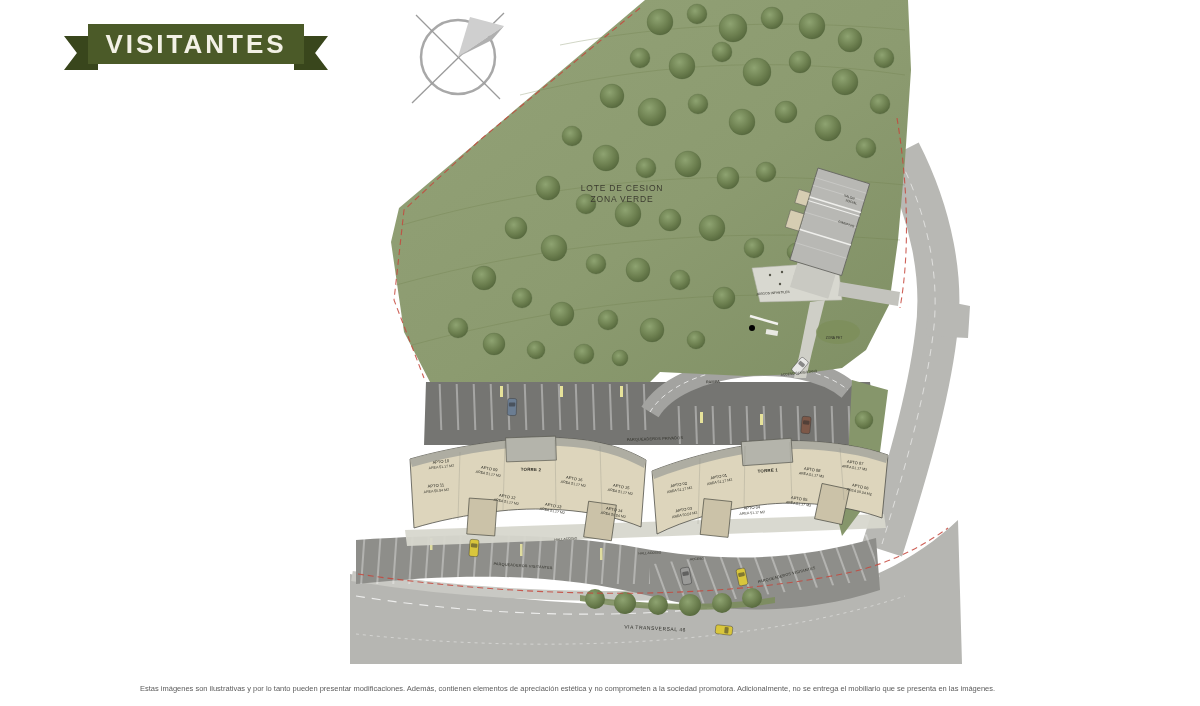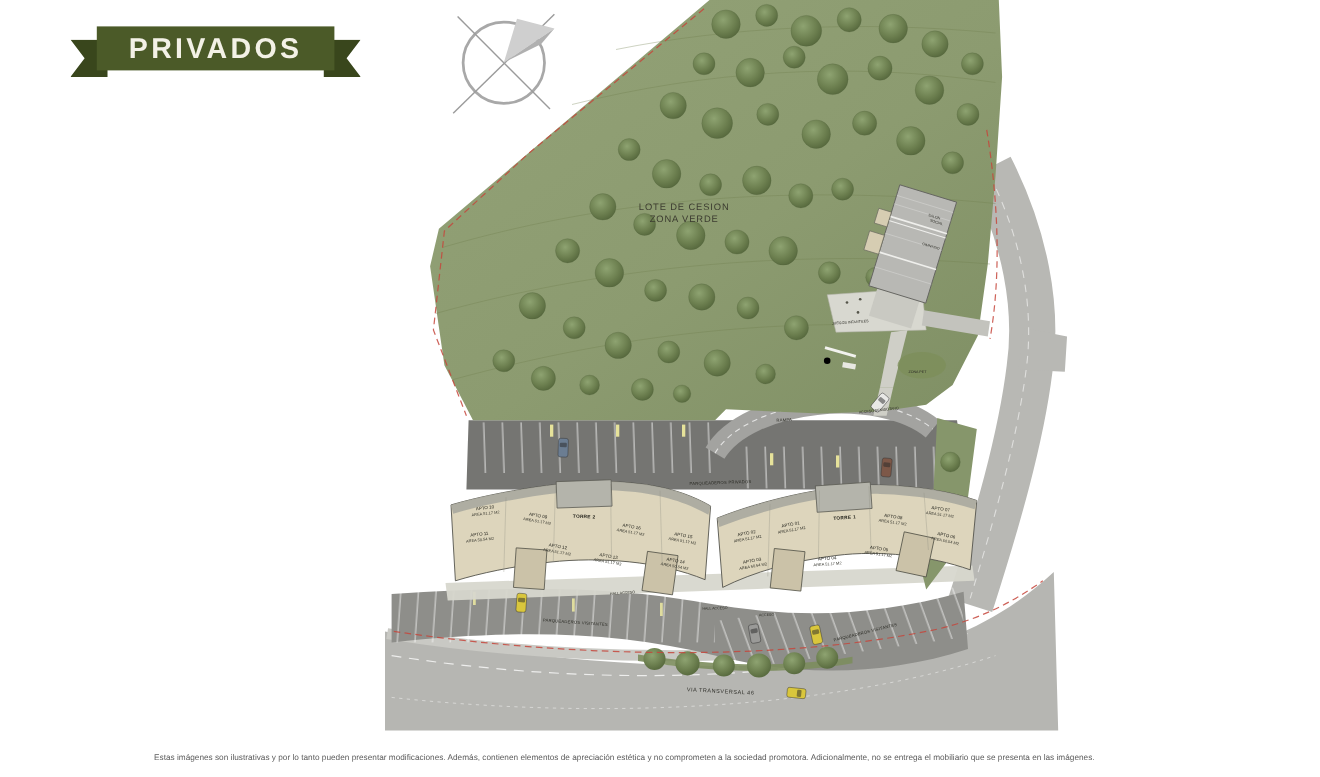--- a/index.html
+++ b/index.html
@@ -371,20 +371,20 @@
           <text class="t-apta" x="860" y="493">AREA 50.54 M2</text>
         </g>
     </g>
   </svg>
 
   
   <div class="banner">
     <div class="banner-tail banner-tail-left"></div>
     <div class="banner-tail banner-tail-right"></div>
     <div class="banner-center">
-      <span>PRIVADOS</span>
+      <span>VISITANTES</span>
     </div>
   </div>
 
   
   <div class="disclaimer">Estas imágenes son ilustrativas y por lo tanto pueden presentar modificaciones. Además, contienen elementos de apreciación estética y no comprometen a la sociedad promotora. Adicionalmente, no se entrega el mobiliario que se presenta en las imágenes.</div>
 
 </div>
 
 </body></html>

